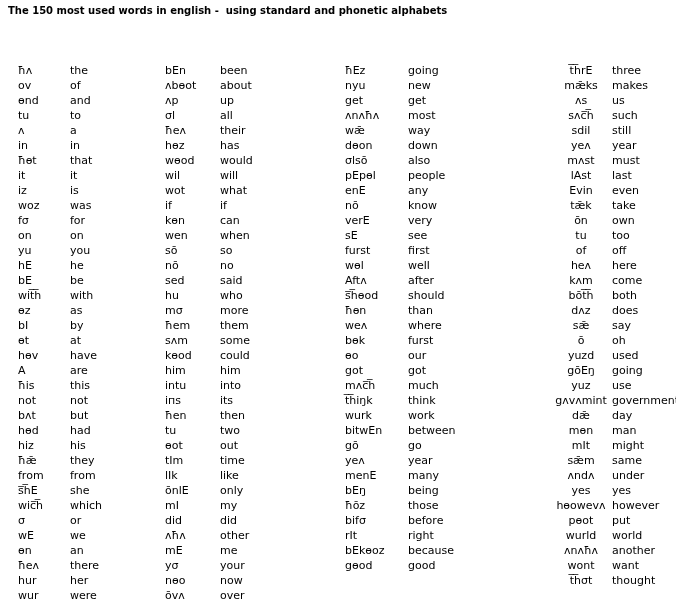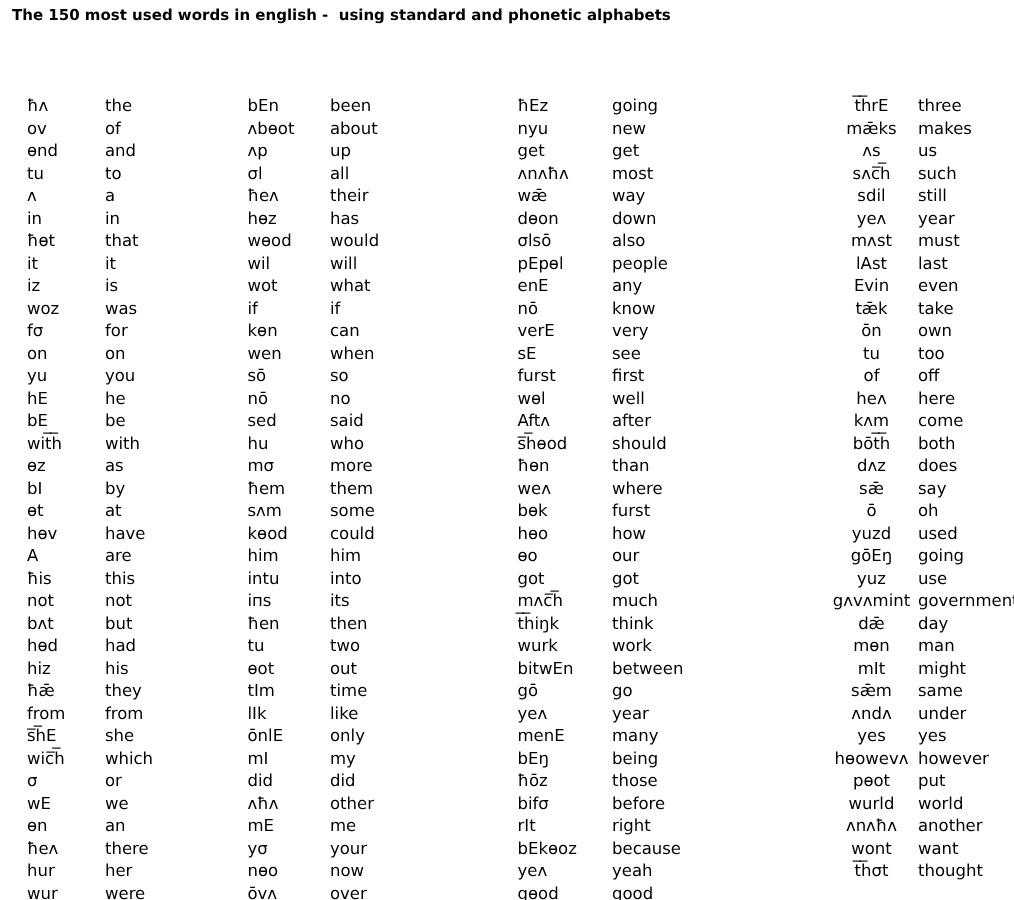--- a/index.html
+++ b/index.html
@@ -120,36 +120,34 @@
     <div class="row"><span class="ph">nō</span><span class="st">know</span></div>
     <div class="row"><span class="ph">verE</span><span class="st">very</span></div>
     <div class="row"><span class="ph">sE</span><span class="st">see</span></div>
     <div class="row"><span class="ph">furst</span><span class="st">first</span></div>
     <div class="row"><span class="ph">wɵl</span><span class="st">well</span></div>
     <div class="row"><span class="ph">Aftʌ</span><span class="st">after</span></div>
     <div class="row"><span class="ph">s̅h̅ɵod</span><span class="st">should</span></div>
     <div class="row"><span class="ph">ħɵn</span><span class="st">than</span></div>
     <div class="row"><span class="ph">weʌ</span><span class="st">where</span></div>
     <div class="row"><span class="ph">bɵk</span><span class="st">furst</span></div>
-    <div class="row"><span class="ph">hɵo</span><span class="st">how</span></div>
     <div class="row"><span class="ph">ɵo</span><span class="st">our</span></div>
     <div class="row"><span class="ph">got</span><span class="st">got</span></div>
     <div class="row"><span class="ph">mʌc̅h̅</span><span class="st">much</span></div>
     <div class="row"><span class="ph">t̅h̅iŋk</span><span class="st">think</span></div>
     <div class="row"><span class="ph">wurk</span><span class="st">work</span></div>
     <div class="row"><span class="ph">bitwEn</span><span class="st">between</span></div>
     <div class="row"><span class="ph">gō</span><span class="st">go</span></div>
     <div class="row"><span class="ph">yeʌ</span><span class="st">year</span></div>
     <div class="row"><span class="ph">menE</span><span class="st">many</span></div>
     <div class="row"><span class="ph">bEŋ</span><span class="st">being</span></div>
     <div class="row"><span class="ph">ħōz</span><span class="st">those</span></div>
     <div class="row"><span class="ph">bifσ</span><span class="st">before</span></div>
     <div class="row"><span class="ph">rIt</span><span class="st">right</span></div>
     <div class="row"><span class="ph">bEkɵoz</span><span class="st">because</span></div>
-    <div class="row"><span class="ph">yeʌ</span><span class="st">yeah</span></div>
     <div class="row"><span class="ph">gɵod</span><span class="st">good</span></div>
   </div>
 <div class="col col4">
     <div class="row"><span class="ph">t̅h̅rE</span><span class="st">three</span></div>
     <div class="row"><span class="ph">mǣks</span><span class="st">makes</span></div>
     <div class="row"><span class="ph">ʌs</span><span class="st">us</span></div>
     <div class="row"><span class="ph">sʌc̅h̅</span><span class="st">such</span></div>
     <div class="row"><span class="ph">sdil</span><span class="st">still</span></div>
     <div class="row"><span class="ph">yeʌ</span><span class="st">year</span></div>
     <div class="row"><span class="ph">mʌst</span><span class="st">must</span></div>

